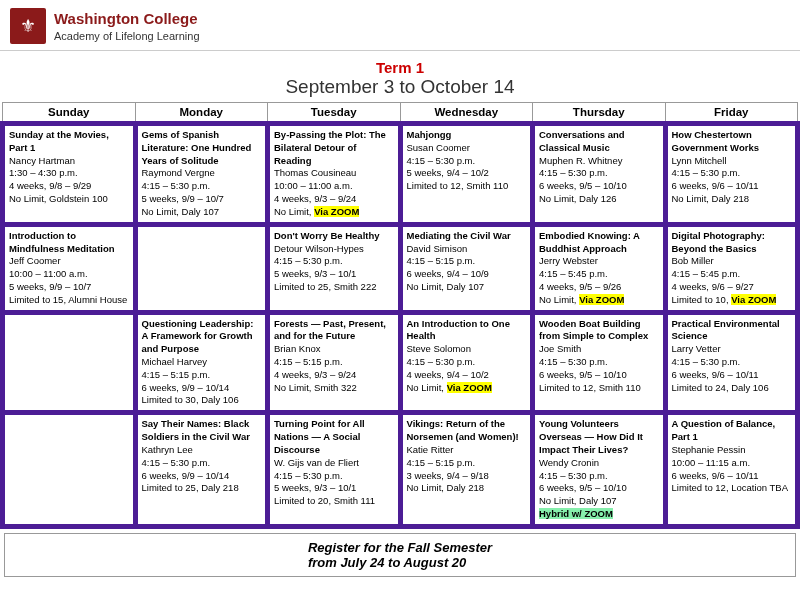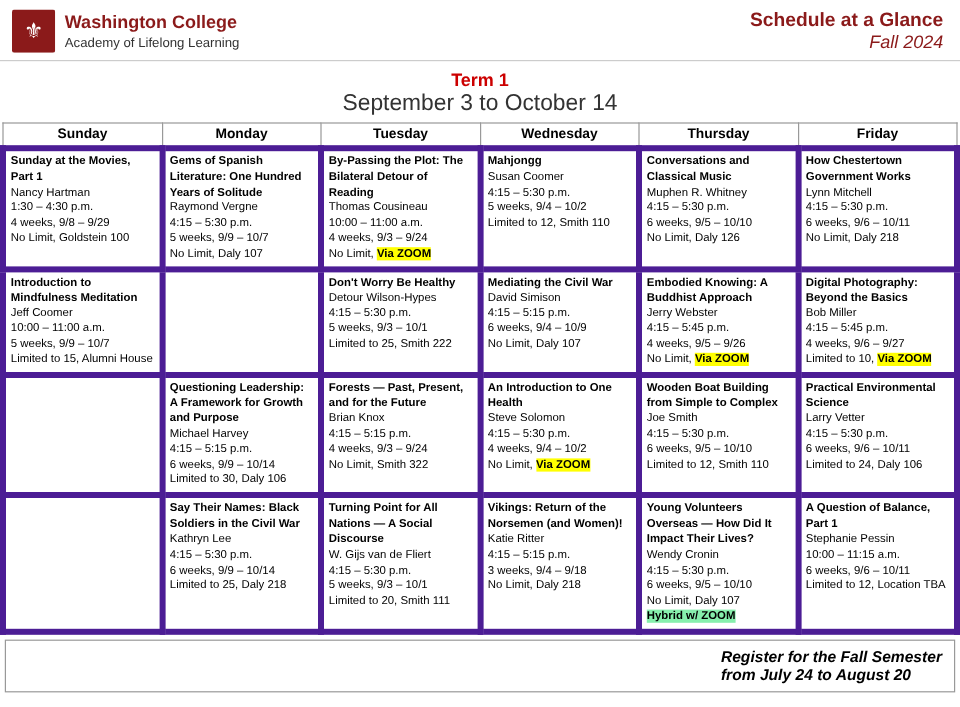--- a/index.html
+++ b/index.html
@@ -94,21 +94,21 @@
     .zoom-highlight {
       background: yellow;
       font-weight: bold;
     }
     .footer {
       border: 1.5px solid #999;
       margin: 4px 4px 4px 4px;
       padding: 6px 10px;
       display: flex;
       align-items: center;
-      justify-content: flex-end;
+      justify-content: center;
     }
     .footer-left {
       font-style: italic;
       font-size: 13px;
       color: #000;
       font-weight: bold;
     }
     .footer-right {
       text-align: right;
     }
@@ -134,24 +134,20 @@
   <div class="header-left">
     <svg class="logo-icon" viewBox="0 0 36 36">
       <rect width="36" height="36" fill="#8b1a1a" rx="2"></rect>
       <text x="18" y="24" text-anchor="middle" fill="white" font-size="18" font-family="serif">⚜</text>
     </svg>
     <div class="college-name">
       <div class="main-name">Washington College</div>
       <div class="sub-name">Academy of Lifelong Learning</div>
     </div>
   </div>
-  <div class="header-right">
-    <div class="schedule-title">Schedule at a Glance</div>
-    <div class="schedule-subtitle">Fall 2024</div>
-  </div>
 </div>
 
 <div class="term-header">
   <div class="term-title">Term 1</div>
   <div class="term-dates">September 3 to October 14</div>
 </div>
 
 <table class="schedule-table">
   <thead>
     <tr>

